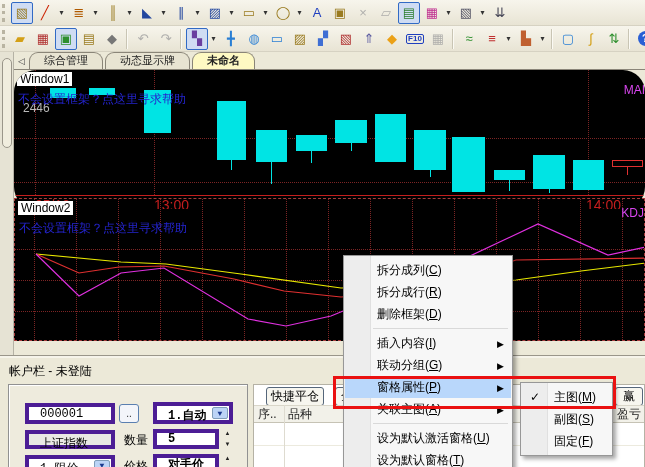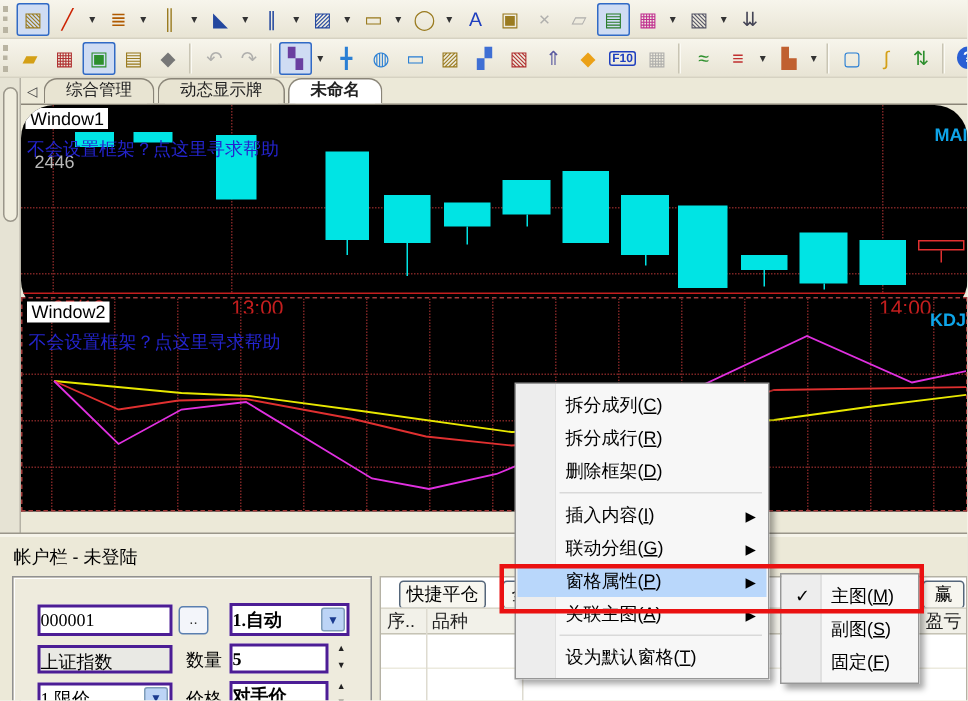--- a/index.html
+++ b/index.html
@@ -19,46 +19,46 @@
   .tbtn .f10{font-size:8px;font-weight:bold;border:1px solid currentColor;padding:0 1px;border-radius:2px;}
   .ddarrow{width:11px;height:22px;display:flex;align-items:center;justify-content:center;font-size:8px;color:#333;flex:0 0 auto;}
   .tsep{width:0;height:20px;border-left:1px solid #c9c5b4;border-right:1px solid #fbfaf4;margin:0 3px;flex:0 0 auto;}
 
   
   #side-strip{position:absolute;left:0;top:52px;width:14px;height:415px;background:#e6e3d4;border-right:1px solid #b5b2a5;}
   #side-collapsed-tab{position:absolute;left:2px;top:6px;width:10px;height:90px;border:1px solid #9a968a;border-radius:5px;background:#f0edde;}
   #tabbar{position:absolute;left:14px;top:52px;width:631px;height:18px;background:#ece9d8;border-bottom:1px solid #8a8578;display:flex;align-items:flex-end;}
   .back-btn{width:15px;height:16px;display:flex;align-items:center;justify-content:center;font-size:9px;color:#444;}
   .tab{height:17px;line-height:15px;padding:0 14px;border:1px solid #8a8578;border-bottom:none;border-radius:9px 9px 0 0;background:#e8e4d2;font-size:11px;margin-right:2px;color:#222;}
-  .tab.active{background:#ffffff;font-weight:bold;}
+  .tab.active{background:#fef9c3;font-weight:bold;}
 
   
   .chart-window{position:absolute;left:14px;width:631px;background:#000;overflow:hidden;}
   #window1{top:70px;height:139px;border-radius:22px;}
   #splitter{position:absolute;left:14px;top:209px;width:631px;height:4px;background:#d8d5c6;border-top:1px solid #f4f2e8;}
   #window2{top:198px;height:143px;border:1px dashed #a63a3a;}
   .win-title{position:absolute;left:3px;top:2px;background:#fff;color:#000;padding:0 3px;z-index:6;font-size:12px;}
   .help-text{position:absolute;left:4px;top:21px;color:#2424cf;z-index:5;font-size:12px;}
   .price-label{position:absolute;left:9px;top:31px;color:#b9b9b9;z-index:4;}
-  .indicator{position:absolute;right:0;color:#0ea5e9;font-weight:bold;z-index:4;}
+  .indicator{position:absolute;right:0;color:#d946ef;font-weight:normal;z-index:4;}
   #window1 .indicator{top:13px;}
   #window2 .indicator{top:7px;}
   .gv{position:absolute;top:0;border-left:1px dotted #7c2424;z-index:1;}
   .gh{position:absolute;left:0;width:100%;border-top:1px dotted #7c2424;z-index:1;}
   .axisline{position:absolute;left:0;right:0;border-top:1px solid #c41e1e;z-index:2;}
   .xlabel{position:absolute;color:#c41e1e;font-size:14px;z-index:3;}
   .candle{position:absolute;z-index:2;}
   .wick{position:absolute;width:1px;z-index:2;}
   #kdj-svg{position:absolute;left:0;top:0;z-index:2;}
 
   
   #bottom-panel{position:absolute;left:0;top:356px;width:645px;height:111px;background:#ece9d8;border-top:2px solid #f6f4ea;box-shadow:0 -1px 0 #9a968a;}
   #acct-title{position:absolute;left:9px;top:5px;color:#000;}
   #acct-group{position:absolute;left:8px;top:26px;width:240px;height:85px;background:#eeebdd;border:1px solid #919191;box-shadow:inset 1px 1px 0 #ffffff;}
-  .fld{position:absolute;background:#fff;border:2px solid #4c1d95;font-size:12px;padding:1px 0;font-family:Liberation Serif, serif;}
+  .fld{position:absolute;background:#fff;border:4px solid #4c1d95;font-size:12px;padding:1px 11px;font-family:Liberation Mono, monospace;}
   .fld.ro{background:#e9e9e4;}
   .mini-btn{position:absolute;background:#f3f5fa;border:1px solid #5a7fb0;border-radius:3px;font-size:10px;display:flex;align-items:center;justify-content:center;color:#333;}
   .chev{position:absolute;right:1px;top:1px;bottom:1px;width:16px;background:#bcd4f6;border:1px solid #7f9db9;border-radius:2px;display:flex;align-items:center;justify-content:center;font-size:8px;color:#1a3a8f;}
   .lbl{position:absolute;color:#000;}
   .spin{position:absolute;width:11px;display:flex;flex-direction:column;justify-content:space-between;}
   .spin span{font-size:6px;color:#222;text-align:center;line-height:7px;}
 
   #pos-table{position:absolute;left:253px;top:26px;width:392px;height:85px;background:#fff;border:1px solid #b5b2a5;overflow:hidden;}
   .pbtn{position:absolute;top:2px;height:19px;border:1px solid #55667a;border-radius:3px;background:#f7f6ef;font-size:12px;display:flex;align-items:center;justify-content:center;padding:0 4px;color:#000;}
   #pos-header{position:absolute;left:0;right:0;top:20px;height:18px;background:#f2f1e9;border-top:1px solid #d9d6c9;border-bottom:1px solid #c6c3b5;}
@@ -362,20 +362,21 @@
   <div class="menu" id="context-menu">
       <div class="mi"><span>拆分成列(<u>C</u>)</span></div>
       <div class="mi"><span>拆分成行(<u>R</u>)</span></div>
       <div class="mi"><span>删除框架(<u>D</u>)</span></div>
       <div class="msep"></div>
       <div class="mi"><span>插入内容(<u>I</u>)</span><span class="arrow">▶</span></div>
       <div class="mi"><span>联动分组(<u>G</u>)</span><span class="arrow">▶</span></div>
       <div class="mi hl"><span>窗格属性(<u>P</u>)</span><span class="arrow">▶</span></div>
       <div class="mi"><span>关联主图(<u>A</u>)</span><span class="arrow">▶</span></div>
       <div class="msep"></div>
+      <div class="mi"><span>设为默认激活窗格(<u>U</u>)</span></div>
       <div class="mi"><span>设为默认窗格(<u>T</u>)</span></div>
     </div>
 
   <div class="menu" id="prop-submenu">
       <div class="mi"><span class="check">✓</span><span>主图(<u>M</u>)</span></div>
       <div class="mi"><span>副图(<u>S</u>)</span></div>
       <div class="mi"><span>固定(<u>F</u>)</span></div>
     </div>
 
   <div id="annotation-box" style="border-color: rgb(234, 17, 17);"></div>

